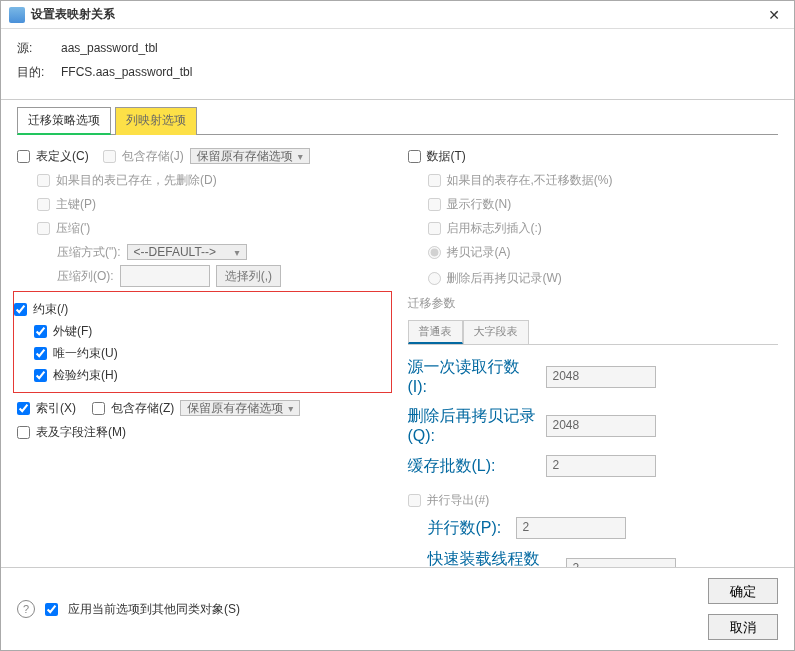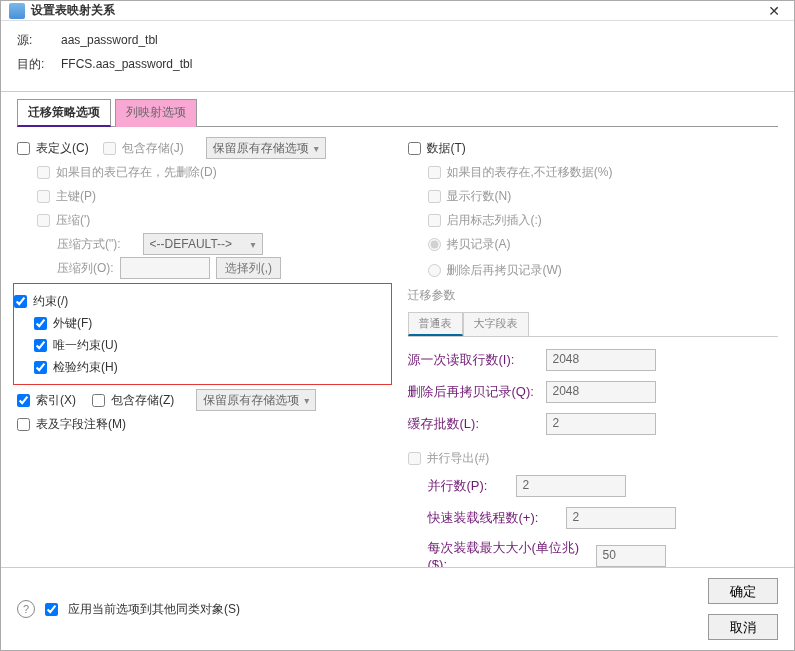--- a/index.html
+++ b/index.html
@@ -1,48 +1,48 @@
 <!DOCTYPE html>
 <html><head>
 <meta charset="utf-8">
 <style>
 * { box-sizing: border-box; margin: 0; padding: 0; }
 body { font-family: "Microsoft YaHei", sans-serif; font-size: 12px; color: #333; background: #fff; width: 795px; height: 651px; overflow: hidden; }
 .window { border: 1px solid #aaa; width: 795px; height: 651px; display: flex; flex-direction: column; }
-.titlebar { display: flex; align-items: center; padding: 4px 8px; border-bottom: 1px solid #ddd; height: 20px; }
+.titlebar { display: flex; align-items: center; padding: 4px 8px; border-bottom: 1px solid #ddd; height: 28px; }
 .titlebar .icon { width: 16px; height: 16px; background: linear-gradient(#7ab8e6,#4a90d9); border-radius: 2px; margin-right: 6px; }
 .titlebar .title { flex: 1; font-weight: bold; }
 .titlebar .close { font-size: 14px; cursor: pointer; padding: 0 6px; }
 .header { padding: 8px 16px; line-height: 20px; }
 .header .row { display: flex; gap: 8px; margin-bottom: 2px; }
 .header .lbl { width: 36px; color: #333; }
 .sep { border: none; border-top: 1px solid #ccc; margin: 6px 0; }
 .tabs { display: flex; border-bottom: 1px solid #999; margin: 0 16px; }
 .tab { padding: 4px 10px; border: 1px solid #999; border-bottom: none; margin-right: 4px; background: #fff; cursor: pointer; position: relative; top: 1px; }
-.tab.active { border-bottom: 2px solid #4c1d95; font-weight: bold; }
-.tab.inactive { background: #f9a8d4; color: #666; }
+.tab.active { border-bottom: 2px solid #22c55e; font-weight: normal; }
+.tab.inactive { background: #fde047; color: #666; }
 .content { display: flex; flex: 1; padding: 10px 16px; gap: 20px; overflow: hidden; }
 .col { flex: 1; display: flex; flex-direction: column; gap: 2px; }
 .row { display: flex; align-items: center; gap: 6px; min-height: 22px; }
 .indent1 { padding-left: 20px; }
 .indent2 { padding-left: 40px; }
 input[type=checkbox] { width: 13px; height: 13px; cursor: pointer; }
 input[type=radio] { width: 13px; height: 13px; cursor: pointer; }
 .disabled { color: #999; }
-.combo { display: inline-flex; align-items: center; border: 1px solid #bbb; background: #eee; padding: 2px 6px; min-width: 120px; height: 22px; color: #666; margin-left: 16px; }
+.combo { display: inline-flex; align-items: center; border: 1px solid #bbb; background: #eee; padding: 2px 6px; min-width: 120px; height: 16px; color: #666; }
 .combo::after { content: "▾"; margin-left: auto; color: #888; font-size: 10px; }
 .text-input { border: 1px solid #bbb; background: #f5f5f5; padding: 2px 6px; height: 22px; min-width: 90px; color: #666; }
 .small-btn { border: 1px solid #bbb; background: #eee; padding: 2px 8px; height: 22px; color: #777; cursor: pointer; }
 .radio-grp { display: flex; flex-direction: column; gap: 4px; }
 .hl-box { border: 1px solid #e53935; padding: 6px 4px 6px 0; margin: 2px -4px 2px -4px; }
 .subtabs { display: flex; border-bottom: 1px solid #ccc; margin: 6px 0; }
 .subtab { padding: 3px 10px; border: 1px solid #ccc; border-bottom: none; background: #f5f5f5; color: #888; font-size: 11px; cursor: pointer; }
 .subtab.active { border-bottom: 2px solid #0369a1; }
 .field-row { display: flex; align-items: center; gap: 8px; margin: 4px 0; }
-.field-row .flabel { width: 130px; color: #701a75; font-size: 13px; }
+.field-row .flabel { width: 130px; color: #0369a1; font-size: 16px; }
 .field-row .fval { border: 1px solid #bbb; background: #f5f5f5; padding: 2px 6px; height: 22px; width: 110px; color: #666; }
 .btn { border: 1px solid #999; background: #f0f0f0; padding: 4px 16px; min-width: 70px; cursor: pointer; height: 26px; }
 .footer { border-top: 1px solid #ccc; margin-top: auto; }
 .footer-inner { display: flex; align-items: center; padding: 10px 16px; gap: 10px; }
 .help-icon { width: 18px; height: 18px; border: 1.5px solid #888; border-radius: 50%; display: inline-flex; align-items: center; justify-content: center; font-size: 11px; color: #888; }
 .footer-btns { margin-left: auto; display: flex; gap: 10px; flex-direction: column; }
 </style>
 </head>
 <body>
 

